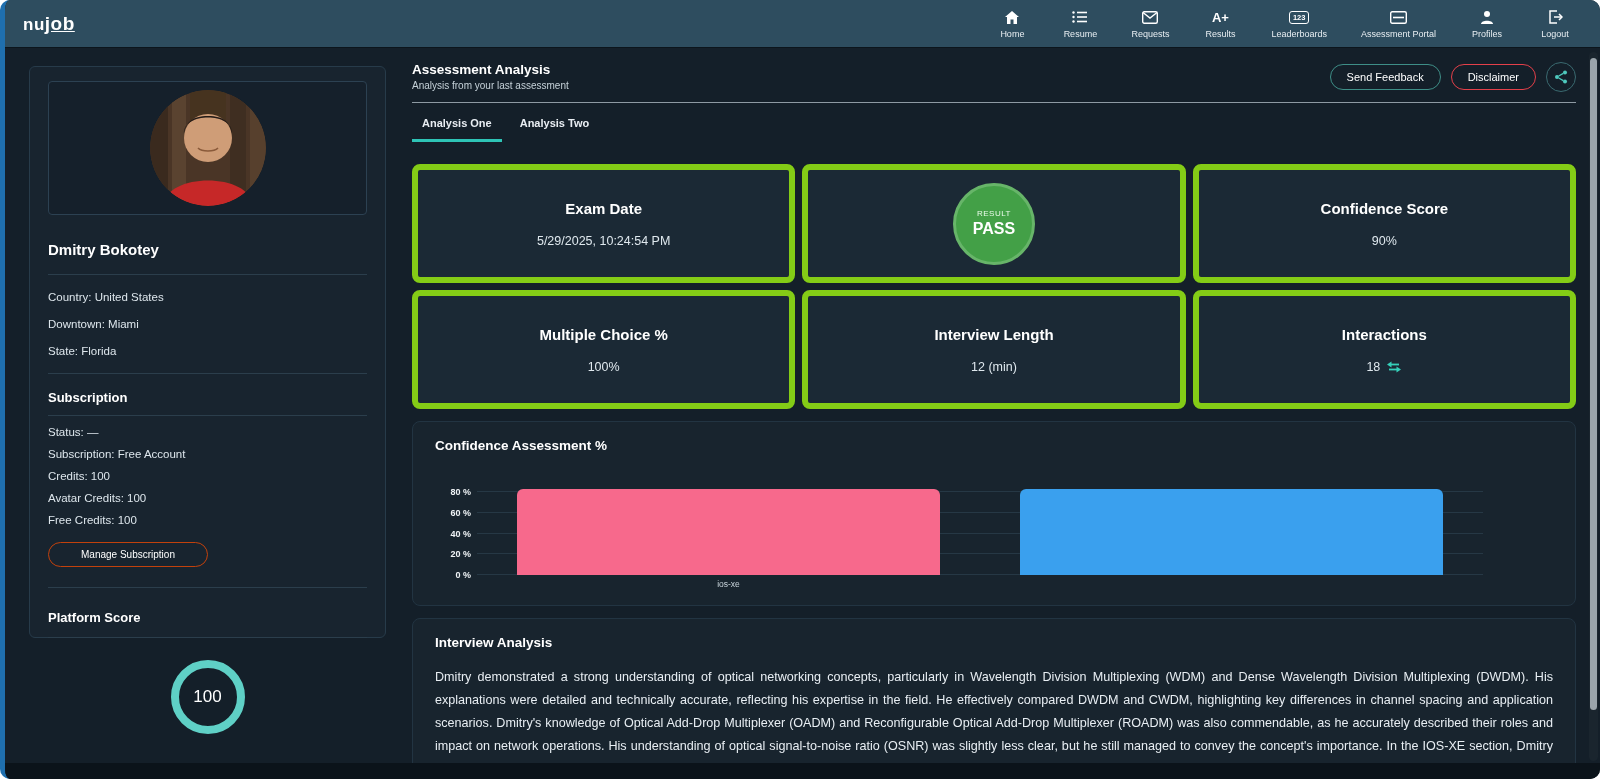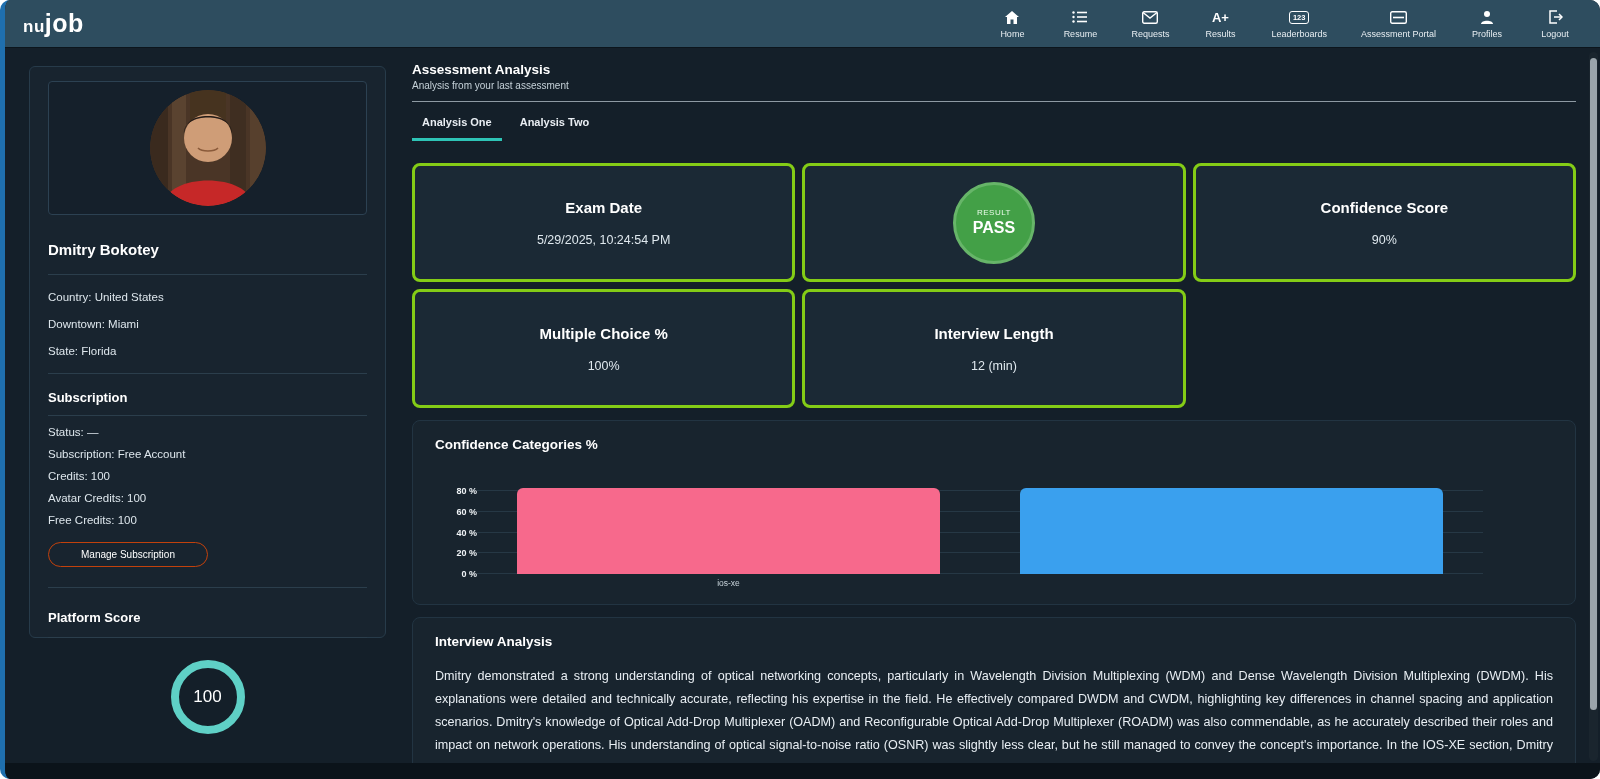--- a/index.html
+++ b/index.html
@@ -7,21 +7,21 @@
   .window { position:absolute; inset:0; background:#141f29; border-radius:10px; overflow:hidden;
             border-left:5px solid #1f6fae; }
   .window::before { content:""; position:absolute; left:-5px; top:0; width:5px; height:100%;
             background:linear-gradient(#0e3a5c, #2f8fd4 45%, #0e3a5c); }
 
   
   .navbar { height:48px; background:#2e4d5f; display:flex; align-items:center; justify-content:space-between;
             padding:0 28px 0 18px; border-bottom:1px solid #0c151c; }
   .logo { color:#ffffff; letter-spacing:.5px; }
   .logo .nu { font-size:17px; font-weight:600; }
-  .logo .job { font-size:25px; font-weight:700; }
+  .logo .job { font-size:19px; font-weight:700;text-decoration:underline; }
   .nav-items { display:flex; align-items:flex-start; gap:34px; }
   .nav-item { display:flex; flex-direction:column; align-items:center; gap:3px; color:#ffffff; cursor:pointer; min-width:34px; }
   .nav-item .nico { height:17px; display:flex; align-items:center; justify-content:center; font-weight:700; font-size:13px; }
   .nav-item .nlabel { font-size:9px; color:#e8eef2; }
   .badge123 { border:1.4px solid #fff; border-radius:3px; font-size:7.5px; font-weight:700; padding:1px 3px; }
 
   
   .content { display:flex; height:715px; }
   .bottom-strip { height:16px; background:#0b131a; }
 
@@ -51,35 +51,35 @@
   .main-head { display:flex; justify-content:space-between; align-items:flex-start; padding-bottom:10px; border-bottom:1px solid #8e9aa3; }
   .head-actions { display:flex; align-items:center; gap:10px; }
   .pill { background:transparent; color:#fff; font-size:11px; border-radius:14px; padding:6px 16px; cursor:pointer; font-family:inherit; }
   .pill.feedback { border:1px solid #3e8e87; }
   .pill.disclaimer { border:1px solid #e4404a; }
   .tabs { display:flex; gap:8px; margin-top:2px; }
   .tab { color:#e9eef3; font-size:11px; font-weight:700; padding:12px 10px 10px; cursor:pointer; border-bottom:3px solid transparent; }
   .tab.active { border-bottom-color:#2ec4b6; }
 
   .cards-grid { display:grid; grid-template-columns:1fr 1fr 1fr; gap:7px; margin-top:22px; }
-  .stat-card { background:#1b2935; border:3px solid #84cc16; border-radius:8px; height:119px; display:flex;
+  .stat-card { background:#1b2935; border:6px solid #84cc16; border-radius:8px; height:119px; display:flex;
                flex-direction:column; align-items:center; justify-content:center; gap:17px; }
   .stat-title { color:#fff; font-size:15px; font-weight:700; }
   .stat-value { color:#dfe8ee; font-size:12.5px; display:flex; align-items:center; gap:6px; }
   .pass-circle { width:82px; height:82px; border-radius:50%; background:#43a047; border:3px solid #67b569;
                  display:flex; flex-direction:column; align-items:center; justify-content:center; gap:2px; }
   .pass-top { color:#eafbea; font-size:8px; letter-spacing:.5px; }
   .pass-main { color:#ffffff; font-size:16px; font-weight:700; }
 
   .panel { background:#18242e; border:1px solid #223442; border-radius:8px; margin-top:12px; padding:16px 22px 10px; }
   .panel-title { color:#fff; font-size:13.5px; font-weight:700; }
 
   .chart-area { display:flex; margin-top:26px; padding-right:70px; }
   .y-axis { width:42px; position:relative; height:96px; flex-shrink:0; }
-  .y-tick { position:absolute; right:0; transform:translateY(50%); color:#f0f4f7; font-size:9px; font-weight:700; white-space:nowrap; }
+  .y-tick { position:absolute; right:6px; transform:translateY(50%); color:#f0f4f7; font-size:9px; font-weight:700; white-space:nowrap; }
   .plot { position:relative; flex:1; height:96px; }
   .gridline { position:absolute; left:0; right:0; height:1px; background:#263845; }
   .bar-slot { position:absolute; bottom:0; width:50%; height:100%; }
   .bar { position:absolute; bottom:0; left:8%; width:84%; border-radius:6px 6px 0 0; }
   .cat-row { display:flex; padding:4px 70px 6px 42px; }
   .cat-label { width:50%; text-align:center; color:#c9d4db; font-size:8.5px; }
 
   .interview-text { color:#e8eef3; font-size:12.6px; line-height:23px; text-align:justify; margin-top:16px; }
 
   
@@ -228,20 +228,39 @@
         
       </div>
     </div>
 
     <div class="main">
       <div class="main-head">
         <div>
           <div class="h-title">Assessment Analysis</div>
           <div class="h-sub">Analysis from your last assessment</div>
         </div>
+        <div class="head-actions">
+          <button class="pill feedback">Send Feedback</button>
+          <button class="pill disclaimer">Disclaimer</button>
+          <button class="share-btn">
+            <span>
+              <svg width="14" height="14" viewBox="0 0 14 14">
+                  <g fill="#4ec9bd">
+                    <circle cx="11" cy="2.5" r="2"></circle>
+                    <circle cx="3" cy="7" r="2"></circle>
+                    <circle cx="11" cy="11.5" r="2"></circle>
+                  </g>
+                  <g stroke="#4ec9bd" stroke-width="1.3">
+                    <line x1="4.7" y1="6" x2="9.3" y2="3.4"></line>
+                    <line x1="4.7" y1="8" x2="9.3" y2="10.6"></line>
+                  </g>
+                </svg>
+            </span>
+          </button>
+        </div>
       </div>
 
       <div class="tabs">
         <div class="tab active">Analysis One</div>
         <div class="tab">Analysis Two</div>
       </div>
 
       <div class="cards-grid">
         <div class="stat-card">
           <div class="stat-title">Exam Date</div>
@@ -258,24 +277,40 @@
           <div class="stat-value">90%</div>
         </div>
         <div class="stat-card">
           <div class="stat-title">Multiple Choice %</div>
           <div class="stat-value">100%</div>
         </div>
         <div class="stat-card">
           <div class="stat-title">Interview Length</div>
           <div class="stat-value">12 (min)</div>
         </div>
+        <div class="stat-card">
+          <div class="stat-title">Interactions</div>
+          <div class="stat-value">
+            <span>18</span>
+            <span>
+              <svg width="16" height="12" viewBox="0 0 16 12">
+                  <g stroke="#35d0ba" stroke-width="1.8" fill="#35d0ba">
+                    <line x1="3" y1="3.5" x2="13" y2="3.5"></line>
+                    <path d="M5.5 0.5 L1 3.5 L5.5 6.5 Z" stroke="none"></path>
+                    <line x1="3" y1="8.5" x2="13" y2="8.5"></line>
+                    <path d="M10.5 5.5 L15 8.5 L10.5 11.5 Z" stroke="none"></path>
+                  </g>
+                </svg>
+            </span>
+          </div>
+        </div>
       </div>
 
       <div class="panel">
-        <div class="panel-title">Confidence Categories %</div>
+        <div class="panel-title">Confidence Assessment %</div>
         <div class="chart-area">
           <div class="y-axis" id="yaxis">
               <div class="y-tick" style="bottom: 0%;">0 %</div>
               <div class="y-tick" style="bottom: 21.5054%;">20 %</div>
               <div class="y-tick" style="bottom: 43.0108%;">40 %</div>
               <div class="y-tick" style="bottom: 64.5161%;">60 %</div>
               <div class="y-tick" style="bottom: 86.0215%;">80 %</div>
             </div>
           <div class="plot" id="plot">
               <div class="gridline" style="bottom: 0%;"></div>

